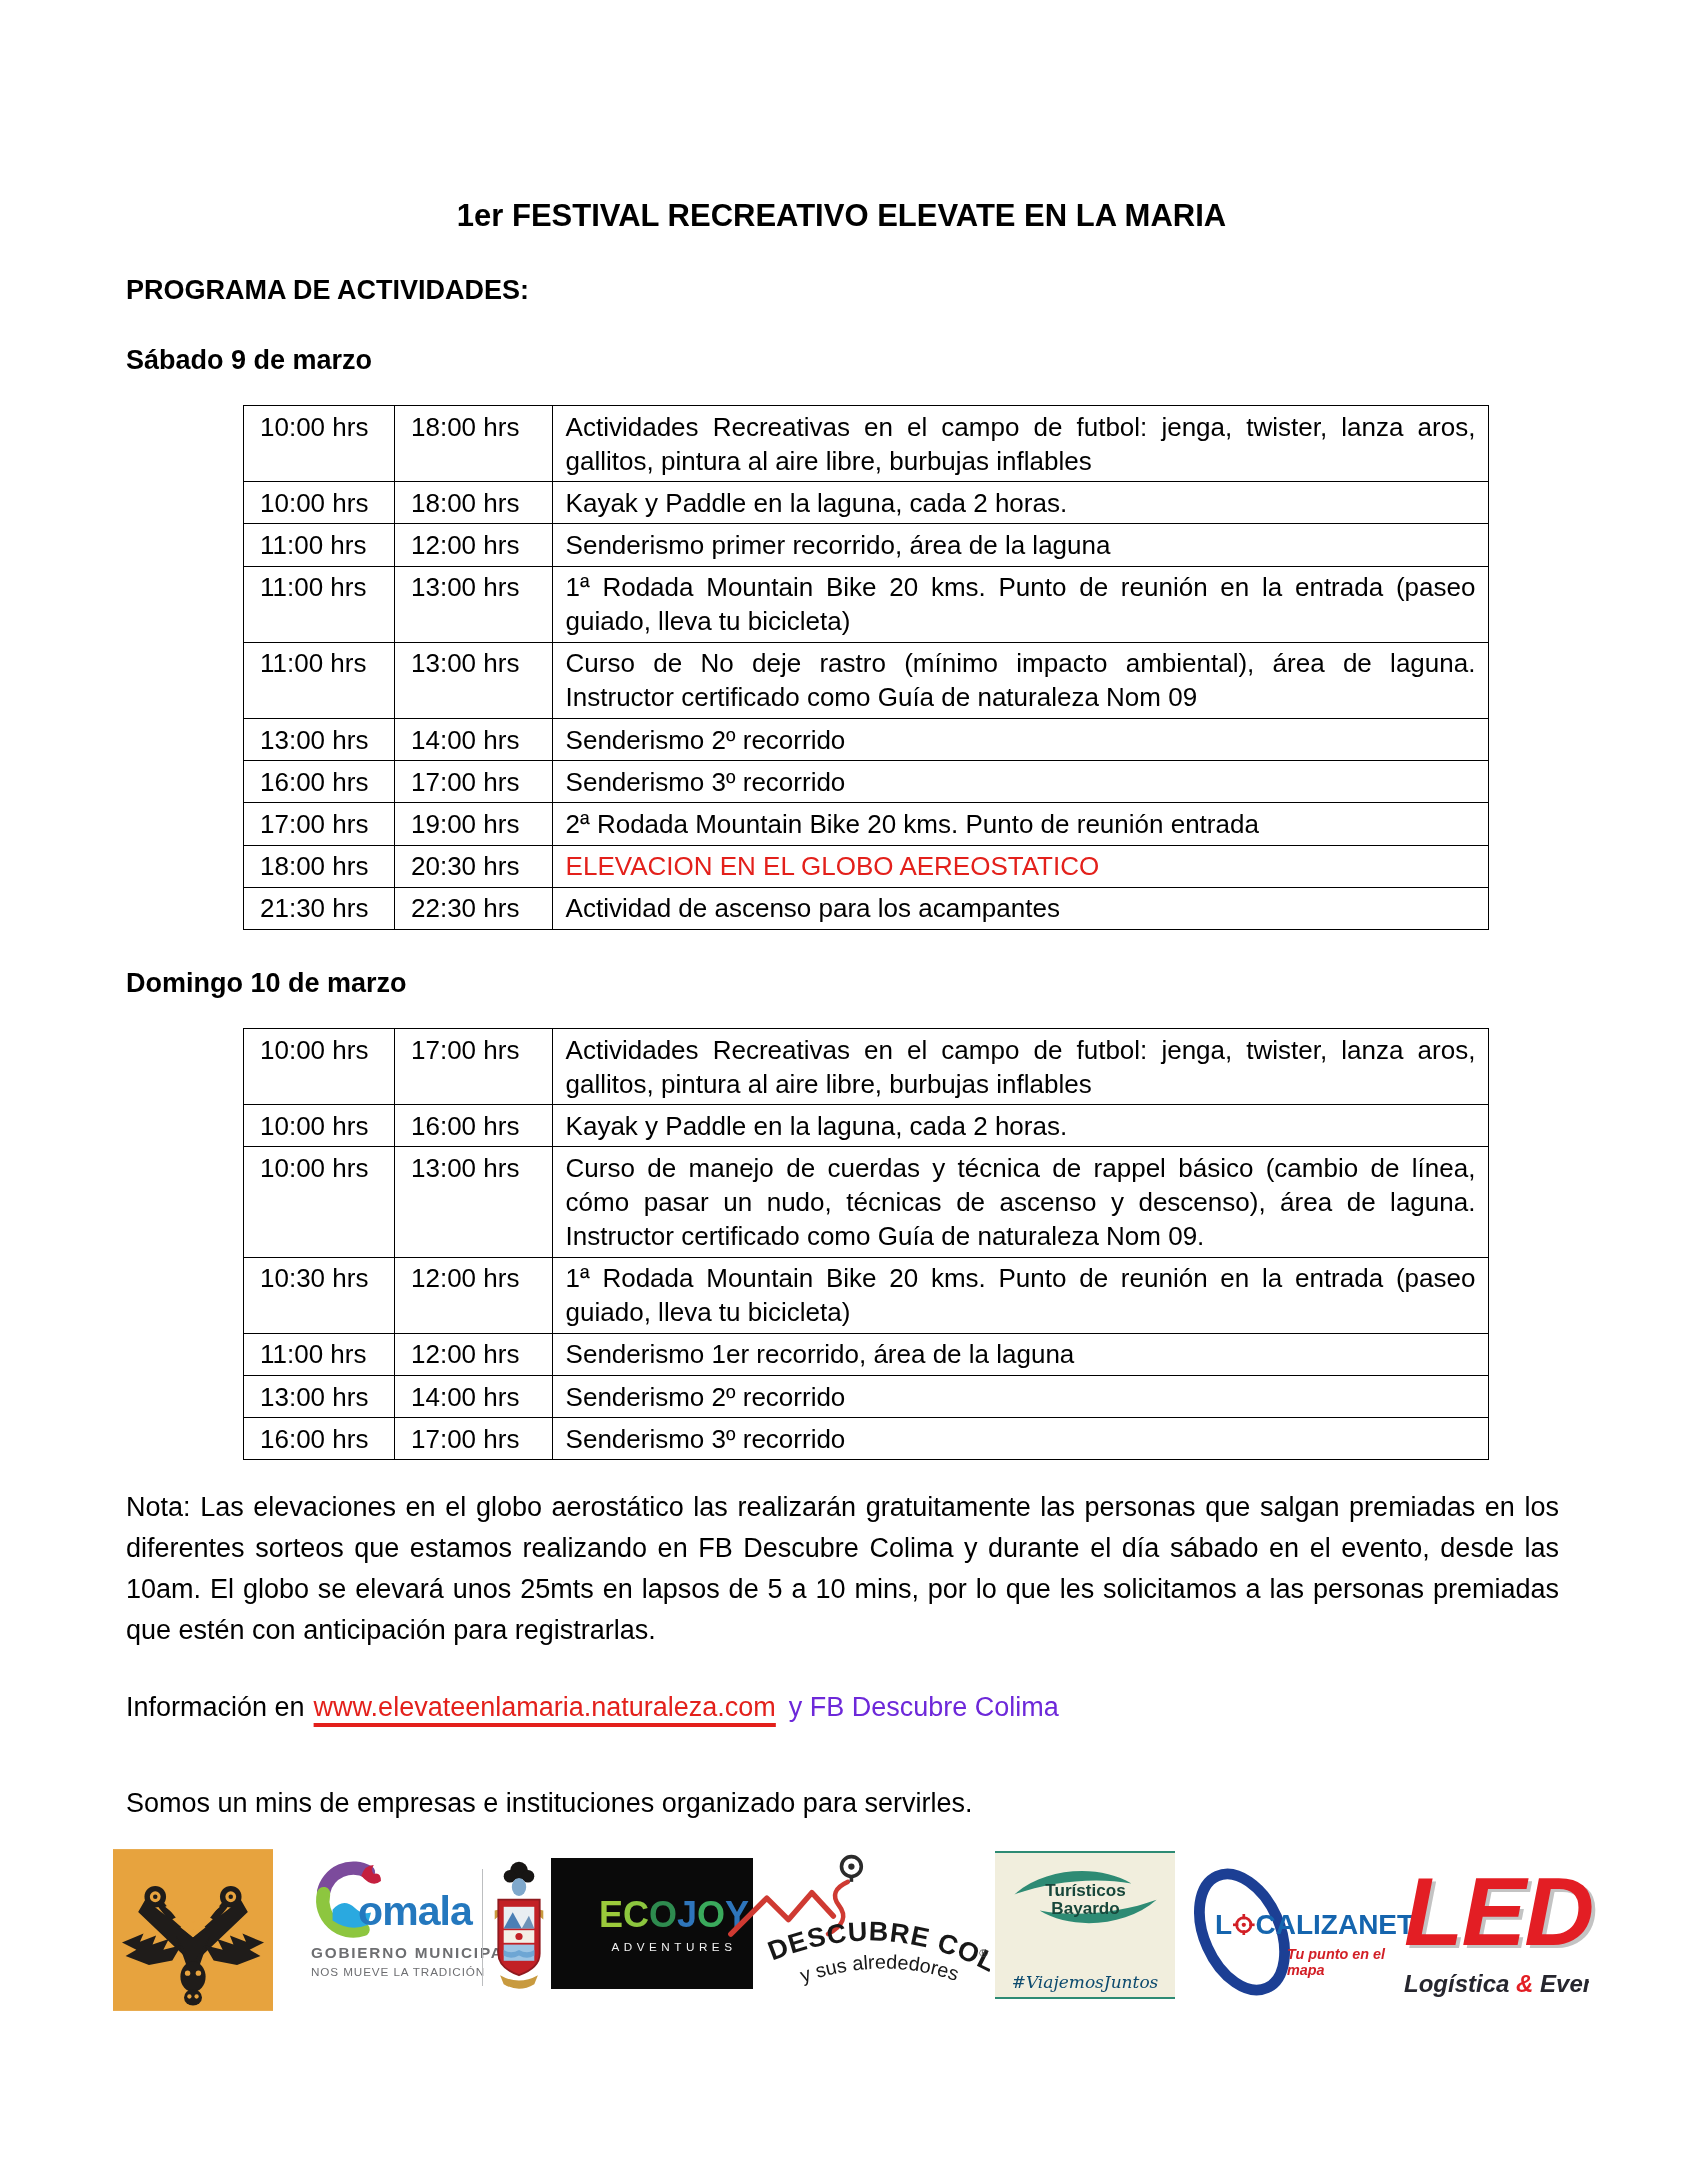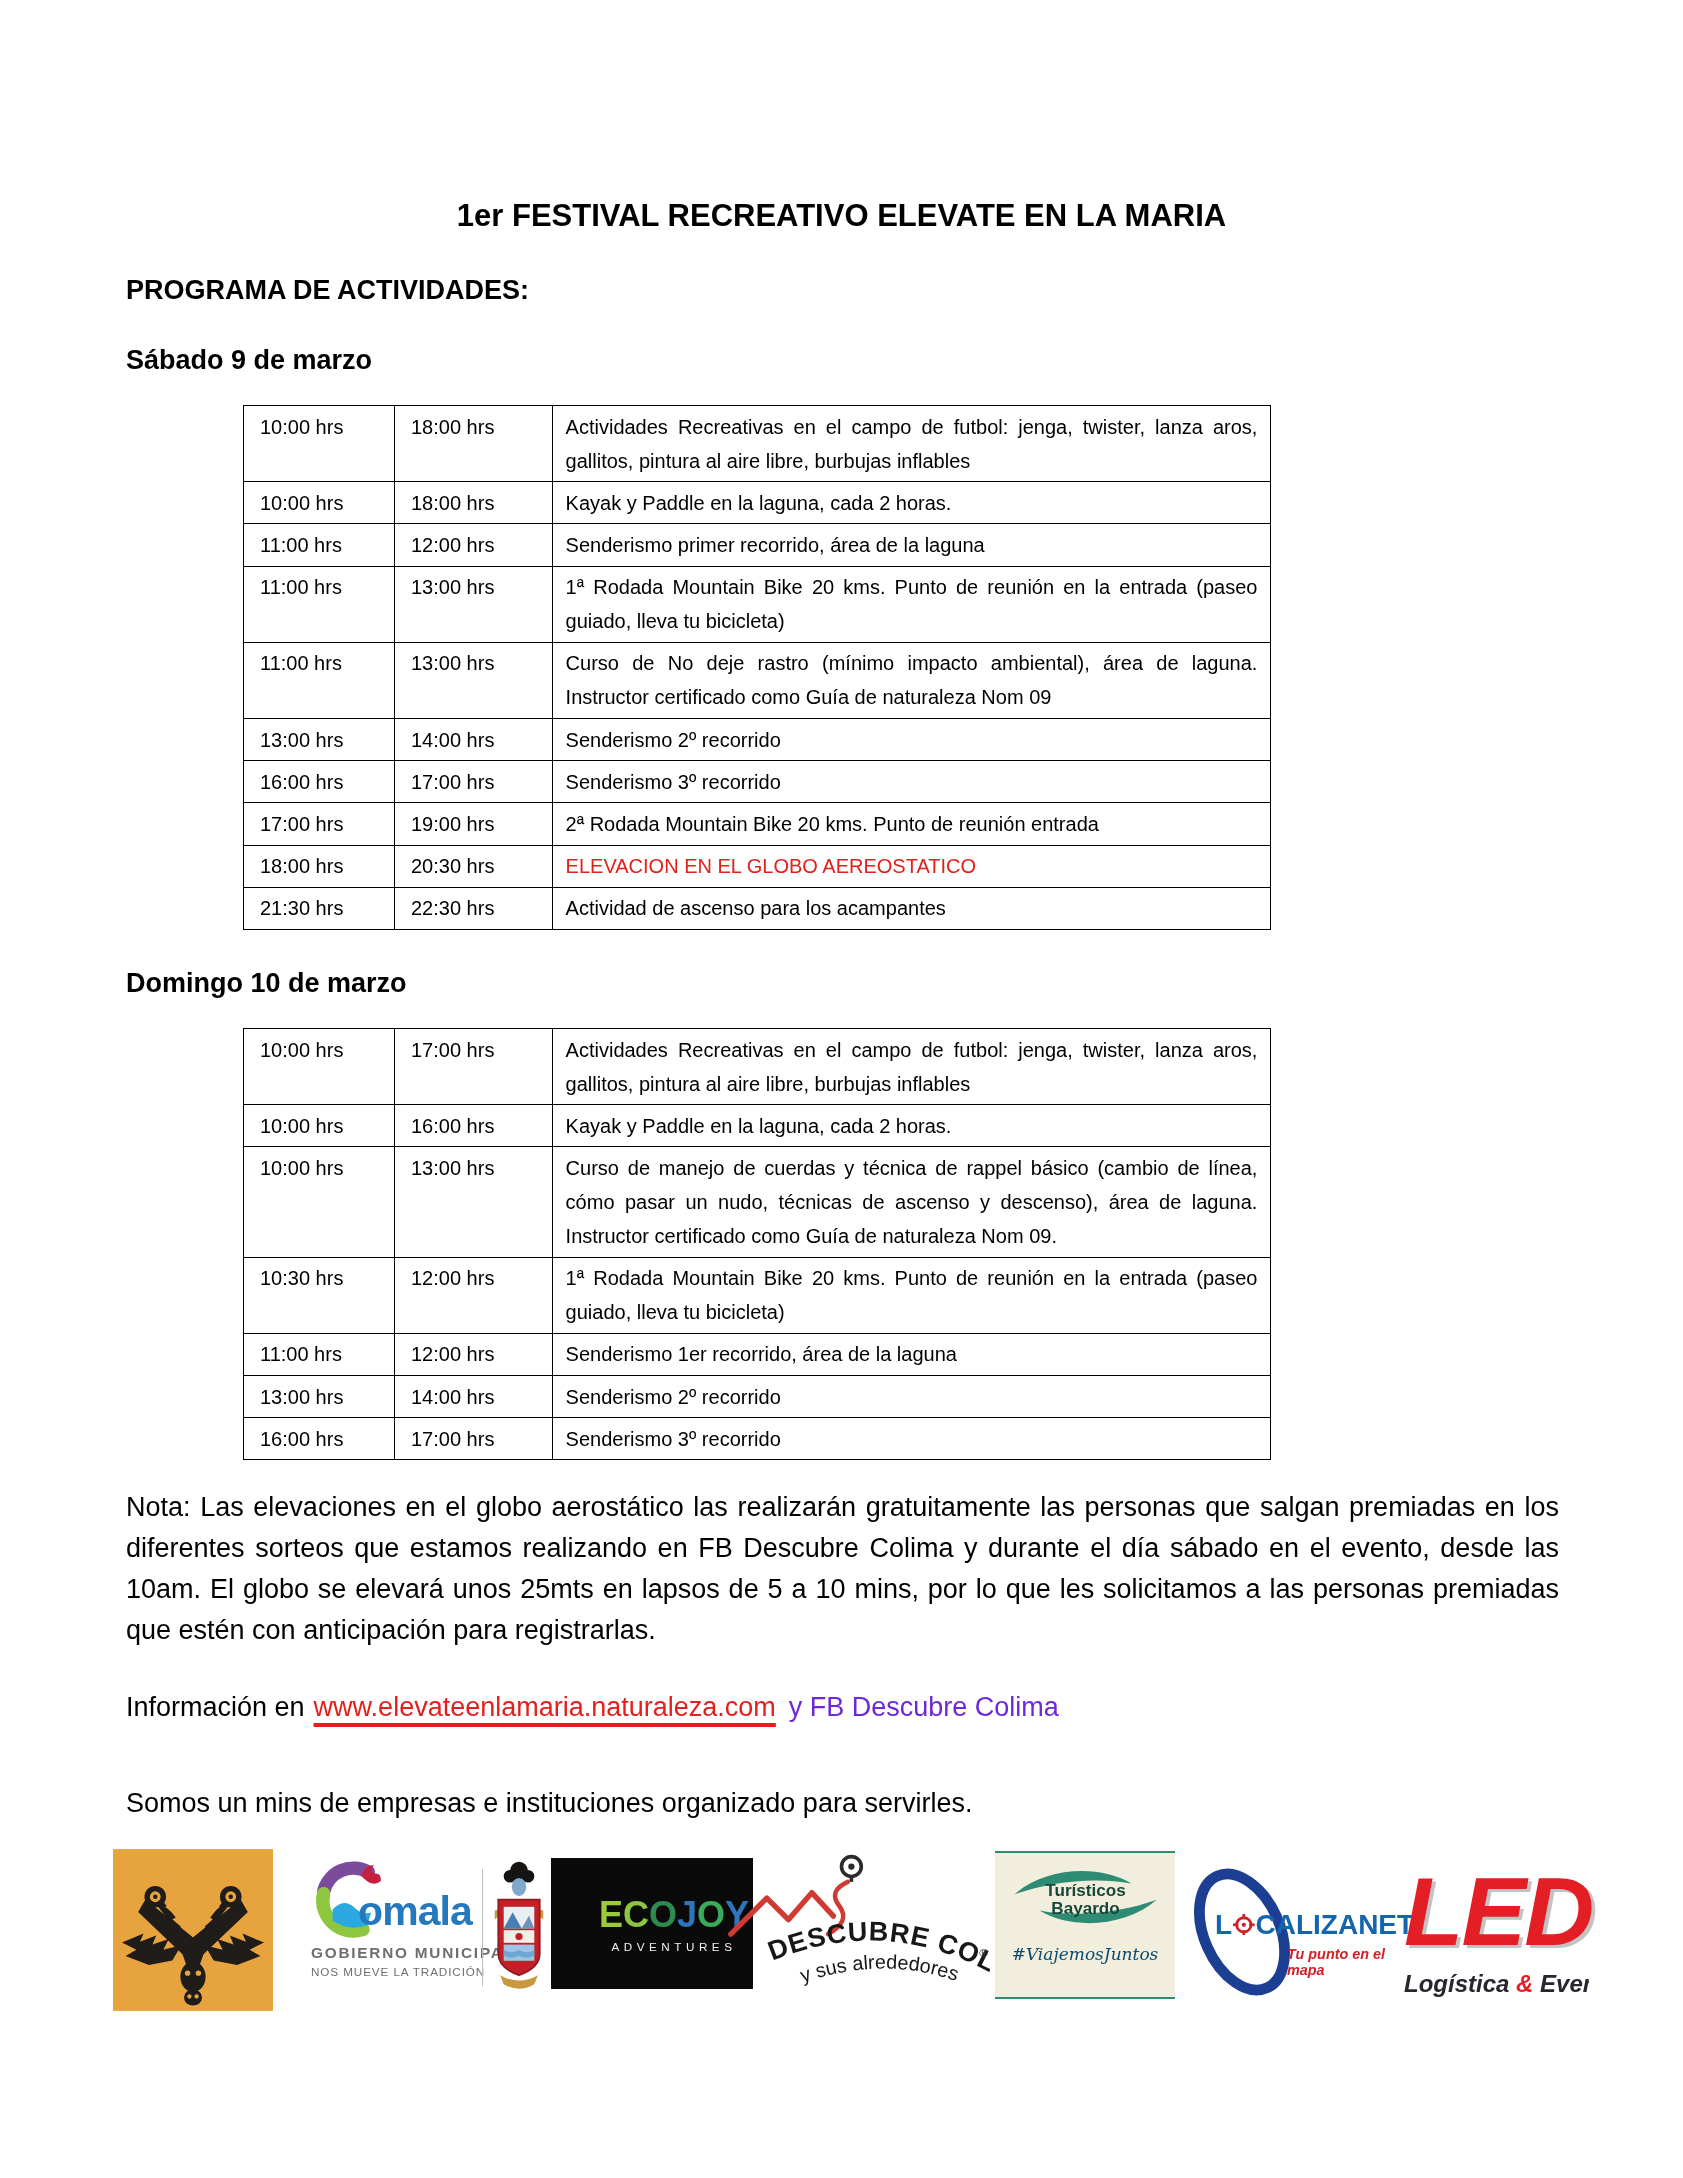--- a/index.html
+++ b/index.html
@@ -10,22 +10,22 @@
   }
   .title{
     position:absolute;top:198px;left:0;width:100%;text-align:center;
     font-size:31px;font-weight:bold;letter-spacing:0;
   }
   .h-program{position:absolute;top:275px;left:126px;font-size:27px;font-weight:bold;}
   .h-day1{position:absolute;top:345px;left:126px;font-size:27px;font-weight:bold;}
   .h-day2{position:absolute;top:968px;left:126px;font-size:27px;font-weight:bold;}
 
   table.sched{
-    position:absolute;left:243px;border-collapse:collapse;width:1028px;
-    font-size:20px;line-height:34px;table-layout:fixed;
+    position:absolute;left:243px;border-collapse:collapse;width:1246px;
+    font-size:26px;line-height:34px;table-layout:fixed;
   }
   #table-sat{top:405px;}
   #table-sun{top:1028px;}
   table.sched td{border:1.8px solid #000;padding:3.6px 12.6px;vertical-align:top;}
   table.sched td.time{white-space:nowrap;padding-left:16px;}
   table.sched td.act{text-align:justify;}
   table.sched td.act.highlight{font-weight:400;}
 
   .note{
     position:absolute;top:1487px;left:126px;width:1433px;
@@ -63,21 +63,21 @@
     align-items:center;justify-content:center;padding-left:44px;
   }
   .ecojoy-word{font-size:36px;font-weight:bold;letter-spacing:0;}
   .ecojoy-sub{font-size:11.7px;letter-spacing:4.5px;color:#f3f3f3;margin-top:3.6px;}
   
   .logo-descubre{left:612px;top:3.6px;}
   
   .logo-bayardo{
     left:887px;top:3.6px;width:180px;height:144px;
     border-top:2.7px double #2e8b74;border-bottom:2.7px solid #2e8b74;
-    display:flex;flex-direction:column;align-items:center;
+    display:flex;flex-direction:column;align-items:center;gap:28px;
   }
   .bayardo-hash{font-size:17px;font-style:italic;margin-top:1.8px;color:#0c4a6e;
     font-family:"DejaVu Serif","Liberation Serif",serif;}
   
   .logo-localizanet{left:1080px;top:12.6px;width:216px;height:144px;}
   .loc-ellipse{position:absolute;left:0;top:0;}
   .loc-word{
     position:absolute;left:27px;top:49px;font-size:28px;font-weight:bold;letter-spacing:0;
     white-space:nowrap;display:flex;align-items:center;
   }

